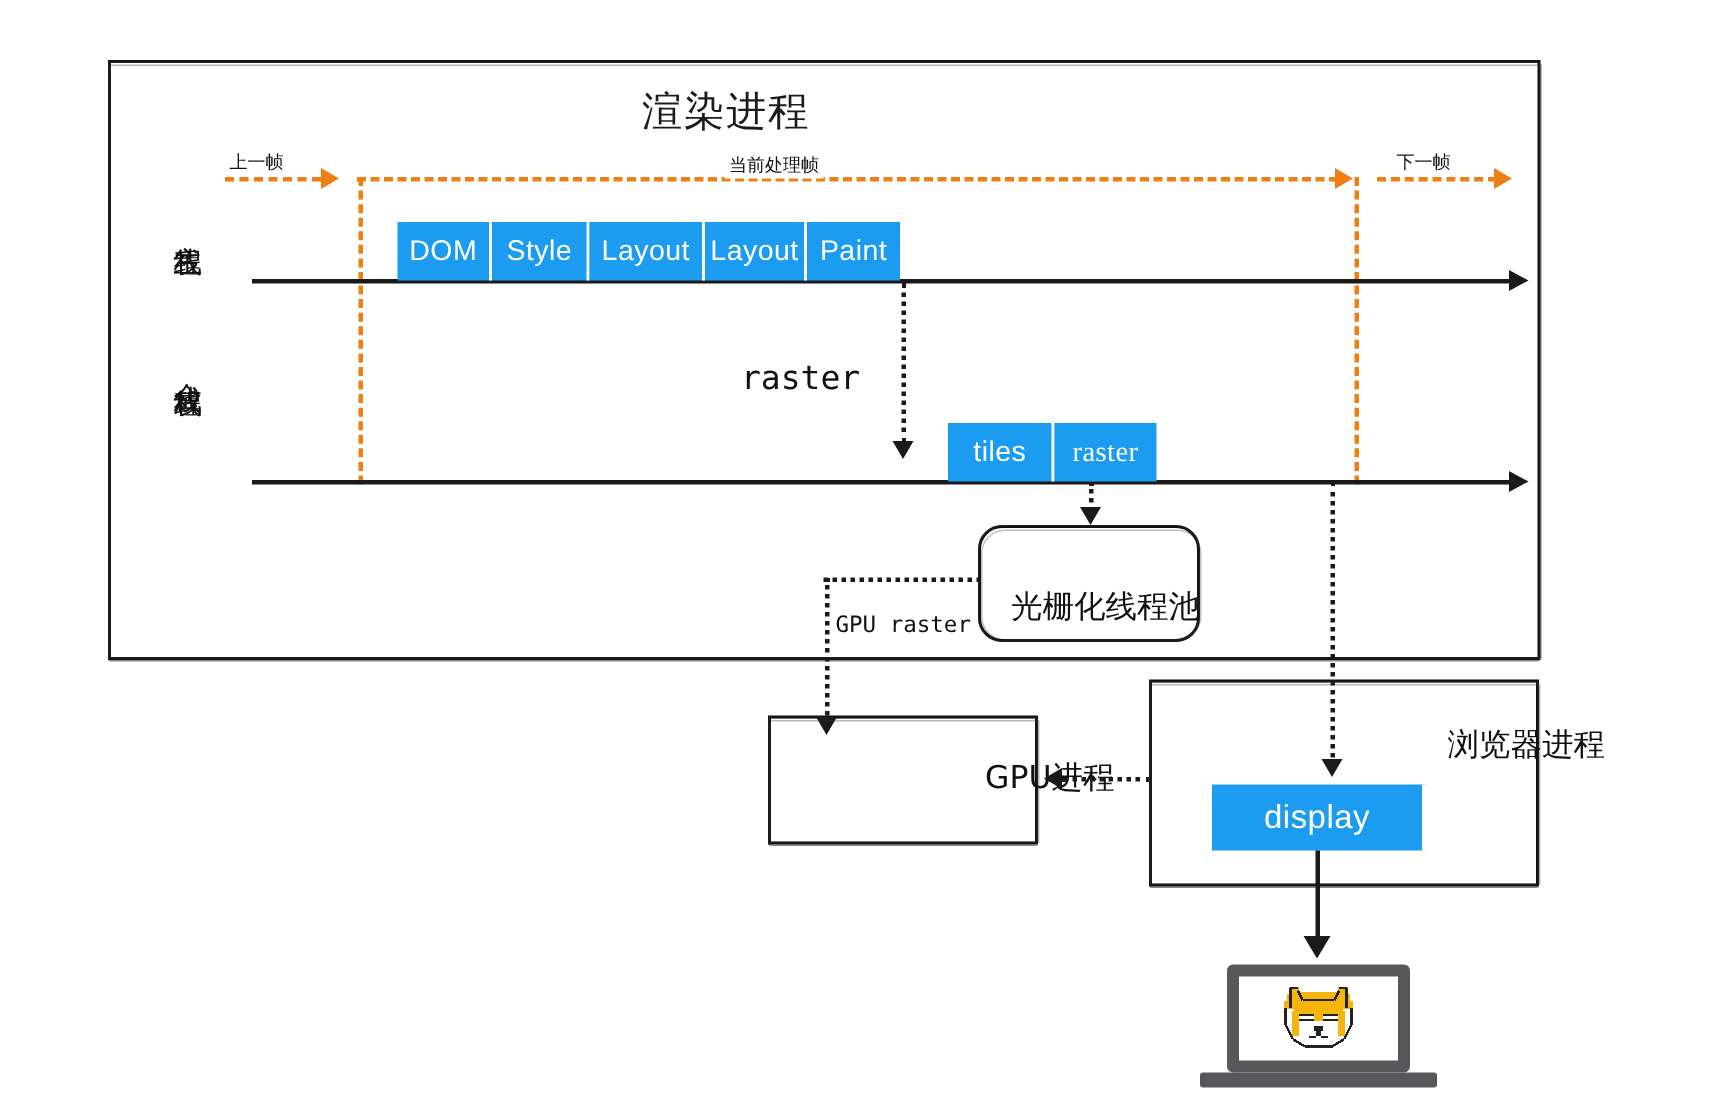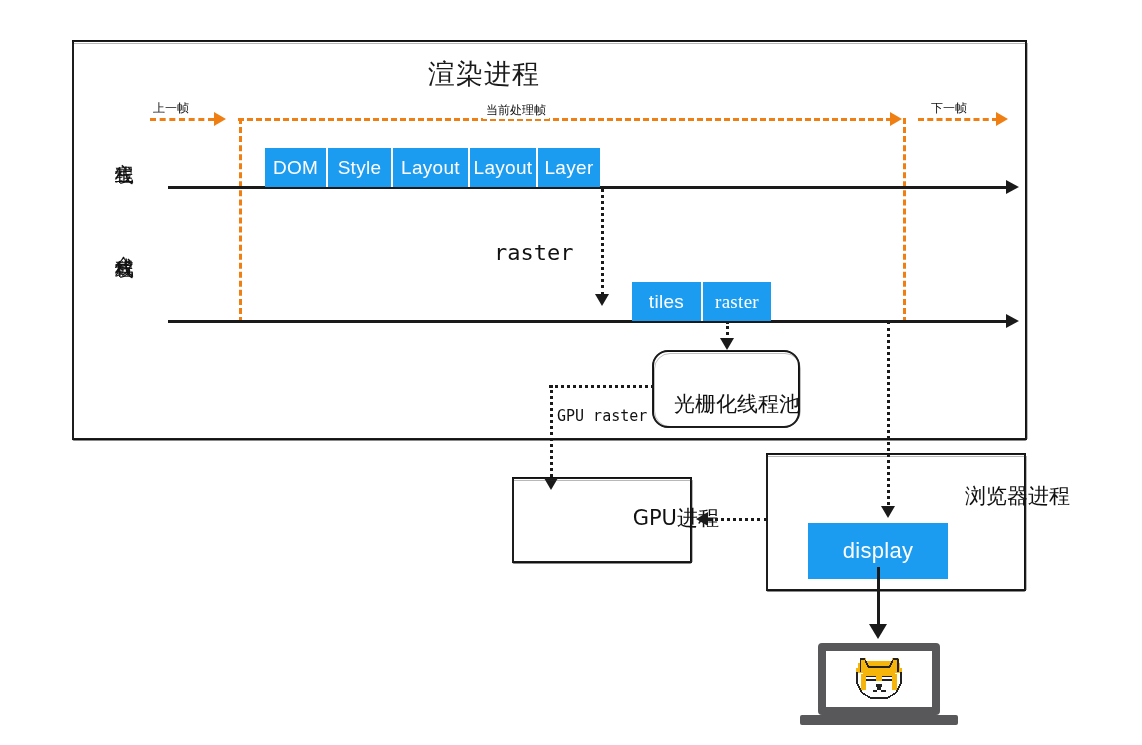--- a/index.html
+++ b/index.html
@@ -260,21 +260,21 @@
   <div class="vlabel" style="left:113px; top:148px;">主线程</div>
 
   <div class="timeline" style="left:168px; top:186px; width:840px;"></div>
   <div class="tl-arrow" style="left:1006px; top:180px;"></div>
 
   <div class="blk-row" style="left:265px; top:148px; height:39px;">
     <div class="blk" style="width:63px;">DOM</div>
     <div class="blk" style="width:65px;">Style</div>
     <div class="blk" style="width:77px;">Layout</div>
     <div class="blk" style="width:68px;">Layout</div>
-    <div class="blk" style="width:62px;">Layer</div>
+    <div class="blk" style="width:62px;">Paint</div>
   </div>
 
   <div class="vdot" style="left:601px; top:188px; height:108px;"></div>
   <div class="dot-arrow-down" style="left:595px; top:294px;"></div>
   <div class="cap" id="commit-label" style="left:494px; top:240px;">raster</div>
 
   <div class="vlabel" style="left:113px; top:240px;">合成线程</div>
 
   <div class="timeline" style="left:168px; top:320px; width:840px;"></div>
   <div class="tl-arrow" style="left:1006px; top:314px;"></div>
@@ -292,29 +292,29 @@
 
   <div class="hdot" style="left:549px; top:385px; width:105px;"></div>
   <div class="vdot" style="left:550px; top:385px; height:98px;"></div>
   <div class="dot-arrow-down" style="left:544px; top:478px;"></div>
   <div class="cap" style="left:557px; top:407px;">GPU raster</div>
 
   <div class="vdot" style="left:887px; top:321px; height:190px;"></div>
   <div class="dot-arrow-down" style="left:881px; top:506px;"></div>
 
   <div class="sketch-box" style="left:512px; top:477px; width:180px; height:86px;"></div>
-  <div class="box-title" style="left:512px; top:492px; width:180px;padding-left:27px;">GPU进程</div>
+  <div class="box-title" style="left:536px; top:492px; width:180px;padding-left:27px;">GPU进程</div>
 
   <div class="hdot" style="left:708px; top:518px; width:60px;"></div>
   <div class="dot-arrow-left" style="left:696px; top:512px;"></div>
 
   <div class="sketch-box" style="left:766px; top:453px; width:260px; height:138px;"></div>
   <div class="box-title" style="left:766px; top:470px; width:304px;">浏览器进程</div>
 
-  <div class="blk" style="position:absolute; left:808px; top:523px; width:142px; height:56px; font-size:22px;">display</div>
+  <div class="blk" style="position:absolute; left:808px; top:523px; width:142px; height:44px; font-size:22px;">display</div>
 
   <div class="vsolid" style="left:877px; top:567px; height:63px;"></div>
   <div class="dot-arrow-down" style="left:869px; top:624px; border-left-width:9px; border-right-width:9px; border-top-width:15px;"></div>
 
   <div id="laptop" style="left:800px; top:643px; width:158px; height:82px;">
     <div class="lap-screen">
       <div class="dog">
         <svg viewBox="0 0 32 32" width="52" height="52" shape-rendering="crispEdges">
 
           <path d="M4 3 h4 v3 h-4 z M3 6 h5 v3 h-5 z M2 9 h6 v3 h-6 z" fill="#f5b50a"></path>

